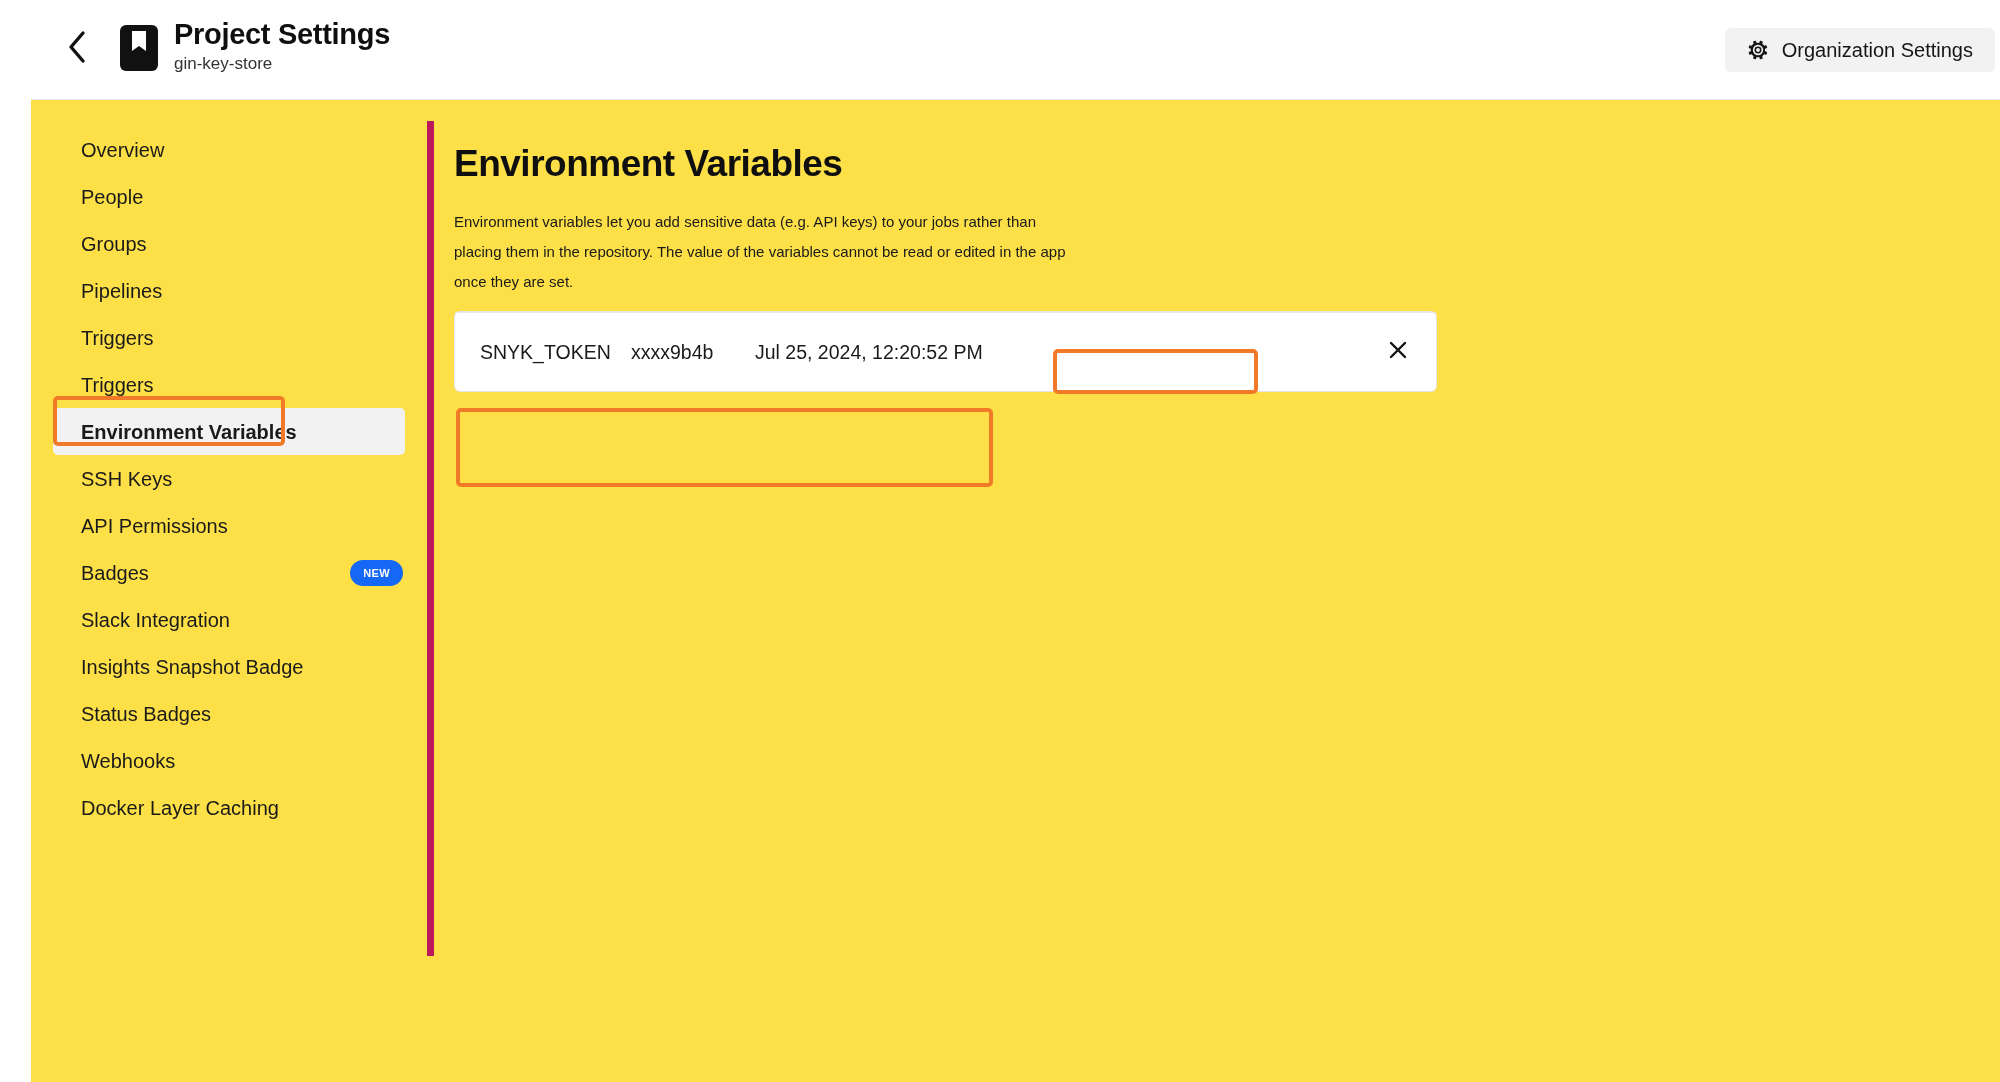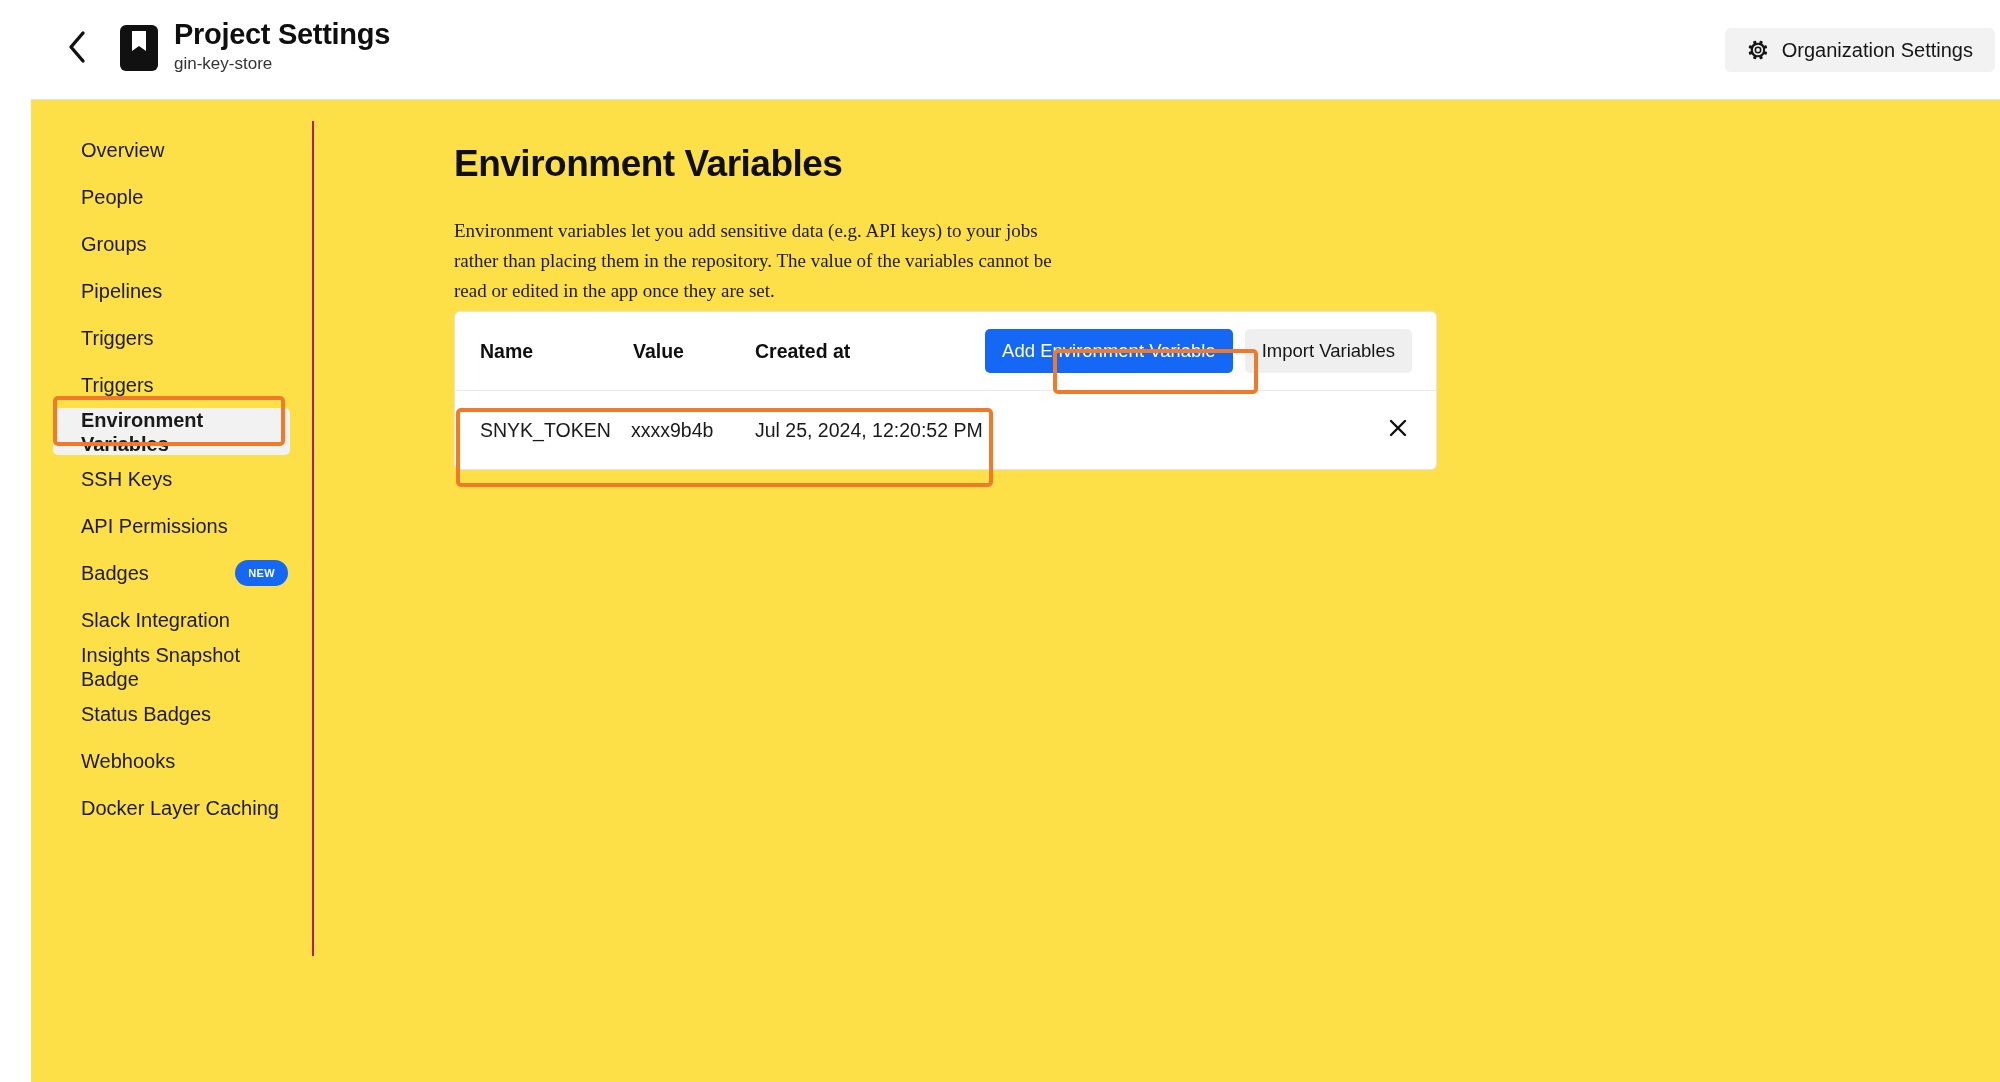--- a/index.html
+++ b/index.html
@@ -44,22 +44,22 @@
     height: 44px; padding: 0 22px;
     background: #f2f2f2; border: none; border-radius: 6px;
     display: flex; align-items: center; gap: 13px;
     font-size: 20px; color: #161616; cursor: pointer;
     font-family: "Liberation Sans", sans-serif;
   }
   .org-btn .gear { width:22px; height:22px; display:block; }
 
   
   .sidebar {
-    position: absolute; top: 121px; left: 0; width: 283px; height: 835px;
-    border-right: 2px solid #be185d;
+    position: absolute; top: 121px; left: 0; width: 403px; height: 835px;
+    border-right: 7px solid #be185d;
     padding-top: 5px;
   }
   .side-item {
     position: relative;
     height: 47px;
     display: flex; align-items: center;
     padding-left: 50px; padding-right: 24px;
     font-size: 20px; color: #1a1a1a;
     cursor: pointer;
   }
@@ -90,22 +90,22 @@
   }
 
   
   .main { position: absolute; top: 121px; left: 349px; right: 0; bottom: 0; }
   .page-title {
     position: absolute; left: 74px; top: 22px;
     font-size: 37px; font-weight: bold; letter-spacing: -0.5px;
     color: #0f0f0f;
   }
   .desc {
-    position: absolute; left: 74px; top: 95px; width: 620px;
-    font-size: 19px; line-height: 30px; color: #1a1a1a; font-family: Liberation Serif, serif;
+    position: absolute; left: 74px; top: 86px; width: 620px;
+    font-size: 15px; line-height: 30px; color: #1a1a1a;
   }
   .desc2 {
     position: absolute; left: 74px; top: 191px; width: 640px;
     font-size: 19.5px; line-height: 30px; color: #1a1a1a;
   }
   .link { color: #1570ef; text-decoration: none; cursor: pointer; }
 
   .card {
     position: absolute; left: 74px; top: 190px;
     width: 983px;
@@ -258,29 +258,20 @@
   <main class="main">
     <h1 class="page-title">Environment Variables</h1>
 
     <p class="desc">Environment variables let you add sensitive data (e.g. API keys) to your jobs rather than placing them in the repository. The value of the variables cannot be read or edited in the app once they are set.</p>
 
     <p class="desc2">
       <span>If you’re looking to share environment variables across projects, try </span><a class="link">Contexts</a><span>.</span>
     </p>
 
     <section class="card">
-      <div class="card-head">
-        <span class="col col-name">Name</span>
-        <span class="col col-value">Value</span>
-        <span class="col col-created">Created at</span>
-        <div class="head-actions">
-          <button class="btn-primary">Add Environment Variable</button>
-          <button class="btn-secondary">Import Variables</button>
-        </div>
-      </div>
 
       <div class="card-row">
         <span class="cell cell-name">SNYK_TOKEN</span>
         <span class="cell cell-value">xxxx9b4b</span>
         <span class="cell cell-created">Jul 25, 2024, 12:20:52 PM</span>
         <span class="row-close">
           <span>
             <svg width="24" height="24" viewBox="0 0 24 24" fill="none">
               <path d="M5 5 L19 19 M19 5 L5 19" stroke="#111" stroke-width="2.4" stroke-linecap="round"></path>
             </svg>

